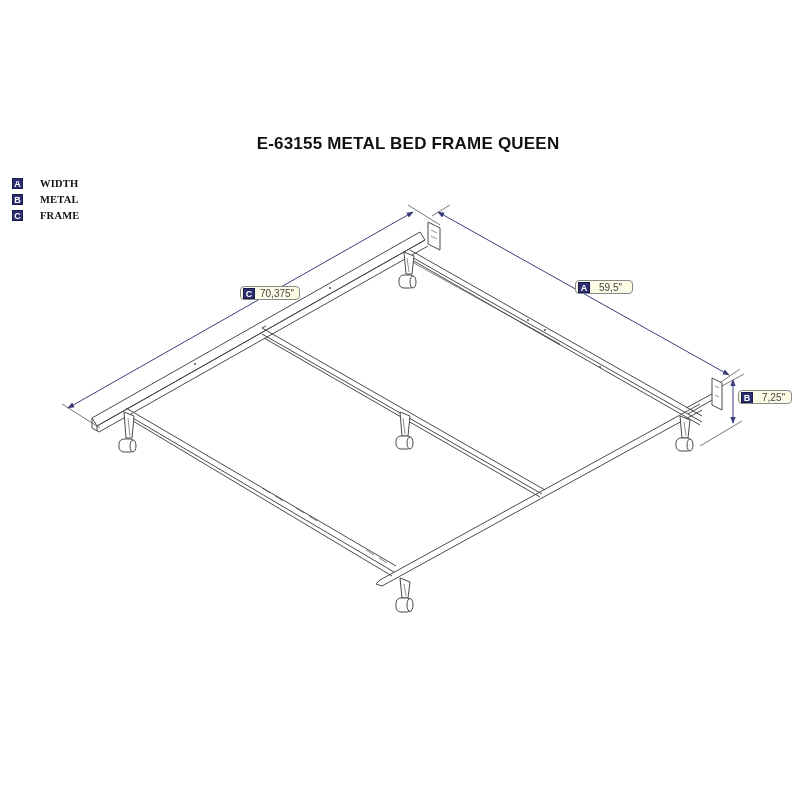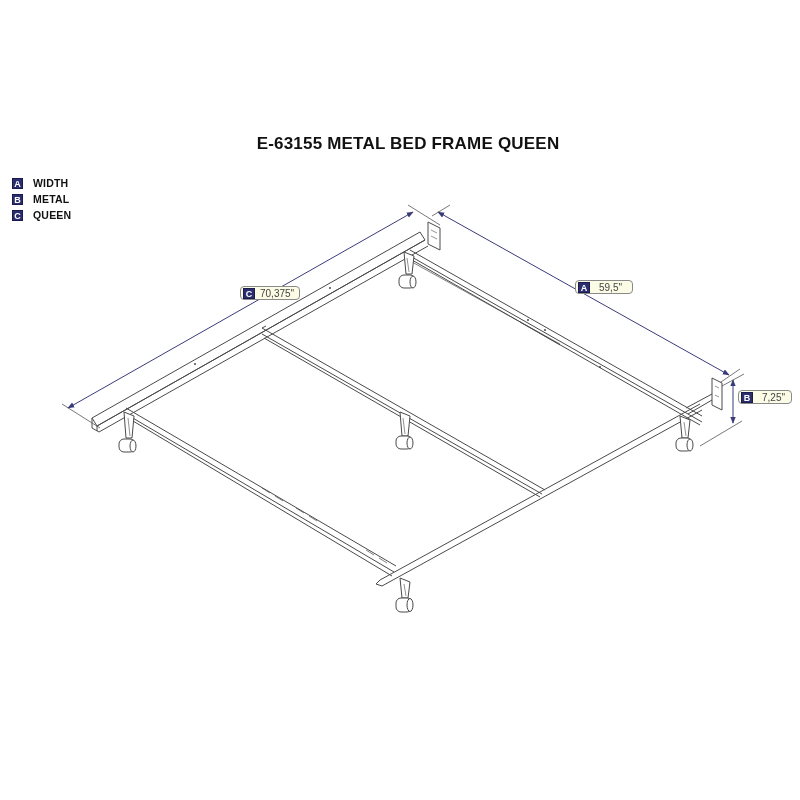--- a/index.html
+++ b/index.html
@@ -46,22 +46,22 @@
       color: #ffffff;
       font-family: "Liberation Sans", sans-serif;
       font-weight: bold;
       font-size: 9px;
       line-height: 11px;
       text-align: center;
       border: 1px solid #1a1b4d;
       box-sizing: border-box;
     }
     .legend-text {
-      margin-left: 10px;
-      font-family: Liberation Sans, sans-serif;
+      margin-left: 17px;
+      font-family: Liberation Serif, serif;
       font-weight: bold;
       font-size: 10.5px;
       color: #111111;
       letter-spacing: 0.2px;
     }
     .dim-label {
       position: absolute;
       display: flex;
       align-items: center;
       height: 14px;
@@ -98,21 +98,21 @@
   <div class="legend-item">
     <span class="badge">A</span>
     <span class="legend-text">WIDTH</span>
   </div>
   <div class="legend-item">
     <span class="badge">B</span>
     <span class="legend-text">METAL</span>
   </div>
   <div class="legend-item">
     <span class="badge">C</span>
-    <span class="legend-text">QUEEN</span>
+    <span class="legend-text">FRAME</span>
   </div>
 </div>
 
 <svg class="drawing" width="800" height="800" viewBox="0 0 800 800">
   <defs>
     <marker id="arrow" viewBox="0 0 10 10" refX="9" refY="5" markerWidth="7" markerHeight="7" orient="auto-start-reverse">
       <path d="M0,1 L10,5 L0,9 z" fill="#3a3c7a"></path>
     </marker>
   </defs>
 

